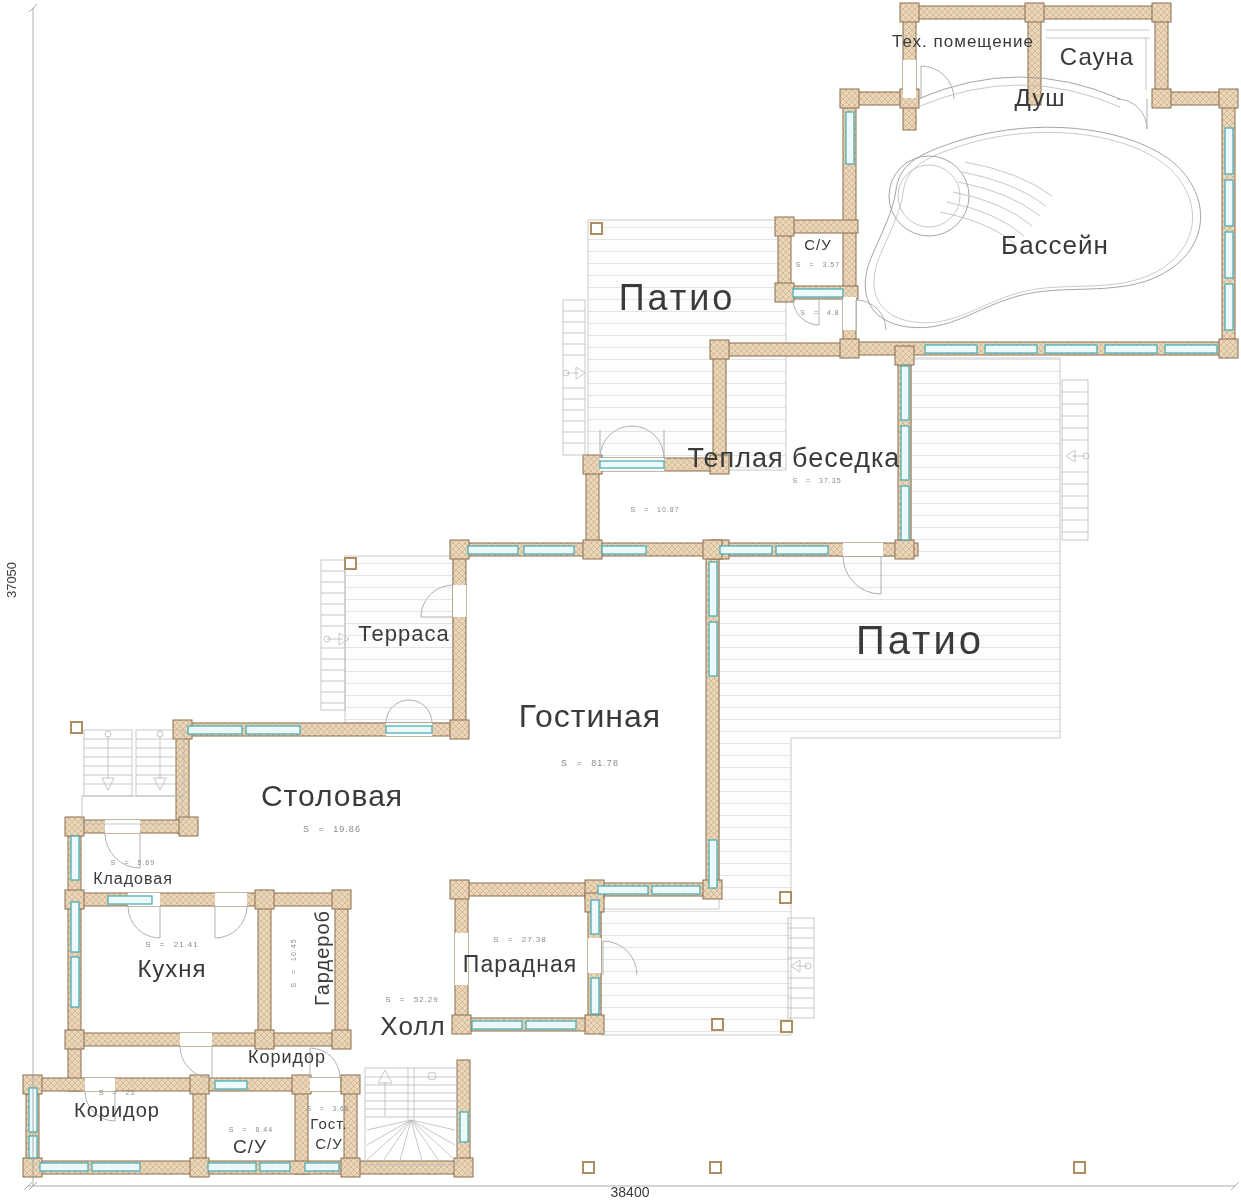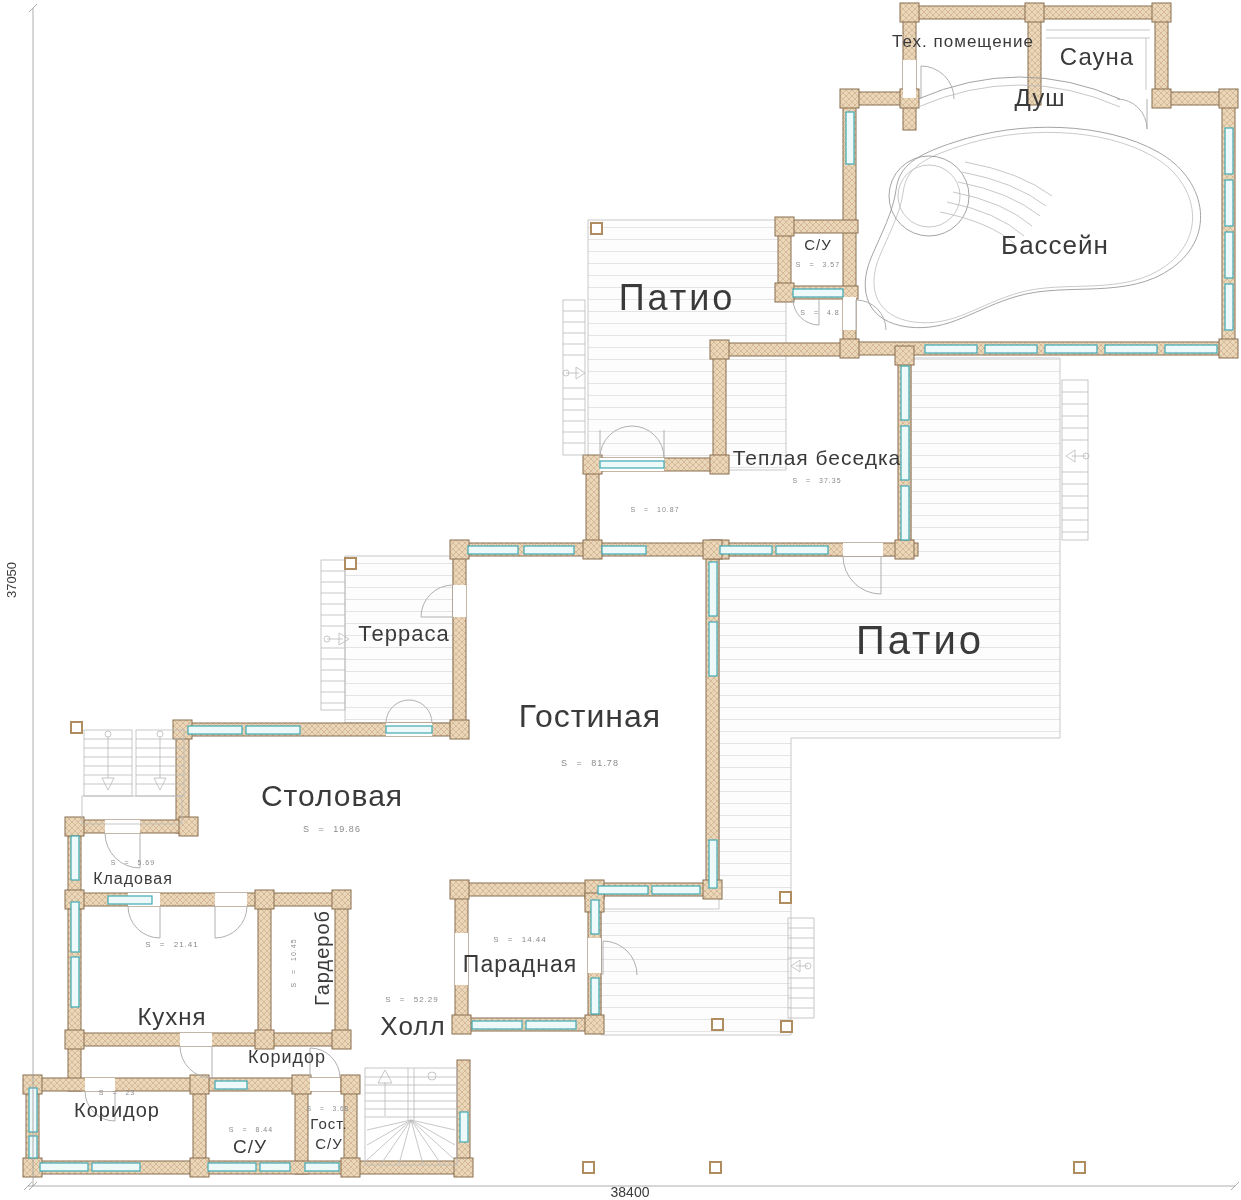--- a/index.html
+++ b/index.html
@@ -342,43 +342,43 @@
   <div class="lbl" style="left:1097px;top:57px;font-size:24px">Сауна</div>
   <div class="lbl" style="left:1040px;top:98px;font-size:24px">Душ</div>
   <div class="lbl" style="left:1055px;top:245px;font-size:26px">Бассейн</div>
 
   <div class="lbl" style="left:818px;top:244px;font-size:15px">С/У</div>
   <div class="area" style="left:818px;top:264px">S = 3.57</div>
   <div class="area" style="left:820px;top:312px">S = 4.8</div>
 
   <div class="lbl" style="left:677px;top:298px;font-size:36px;letter-spacing:3px">Патио</div>
 
-  <div class="lbl" style="left:817px;top:458px;font-size:21px">Теплая беседка</div>
+  <div class="lbl" style="left:794px;top:458px;font-size:27px">Теплая беседка</div>
   <div class="area" style="left:817px;top:480px">S = 37.35</div>
   <div class="area" style="left:655px;top:509px">S = 10.87</div>
 
   <div class="lbl" style="left:404px;top:634px;font-size:22px">Терраса</div>
   <div class="lbl" style="left:920px;top:640px;font-size:40px;letter-spacing:3px">Патио</div>
 
   <div class="lbl" style="left:590px;top:716px;font-size:32px">Гостиная</div>
   <div class="area" style="left:590px;top:763px;font-size:9px">S = 81.78</div>
 
   <div class="lbl" style="left:332px;top:796px;font-size:30px">Столовая</div>
   <div class="area" style="left:332px;top:829px;font-size:9px">S = 19.86</div>
 
   <div class="area" style="left:133px;top:862px">S = 5.69</div>
   <div class="lbl" style="left:133px;top:879px;font-size:16px">Кладовая</div>
 
   <div class="area" style="left:172px;top:944px;font-size:8px">S = 21.41</div>
-  <div class="lbl" style="left:172px;top:1017px;font-size:24px">Кухня</div>
+  <div class="lbl" style="left:172px;top:969px;font-size:24px">Кухня</div>
 
   <div class="lbl rot" style="left:322px;top:958px;font-size:20px">Гардероб</div>
   <div class="area rot" style="left:293px;top:963px">S = 10.45</div>
 
-  <div class="area" style="left:520px;top:939px;font-size:8px">S = 14.44</div>
+  <div class="area" style="left:520px;top:939px;font-size:8px">S = 27.38</div>
   <div class="lbl" style="left:520px;top:964px;font-size:23px">Парадная</div>
 
   <div class="area" style="left:412px;top:999px;font-size:8px">S = 52.29</div>
   <div class="lbl" style="left:413px;top:1026px;font-size:26px">Холл</div>
 
   <div class="lbl" style="left:287px;top:1057px;font-size:18px">Коридор</div>
 
   <div class="area" style="left:117px;top:1092px">S = 23</div>
   <div class="lbl" style="left:117px;top:1110px;font-size:20px">Коридор</div>
 

